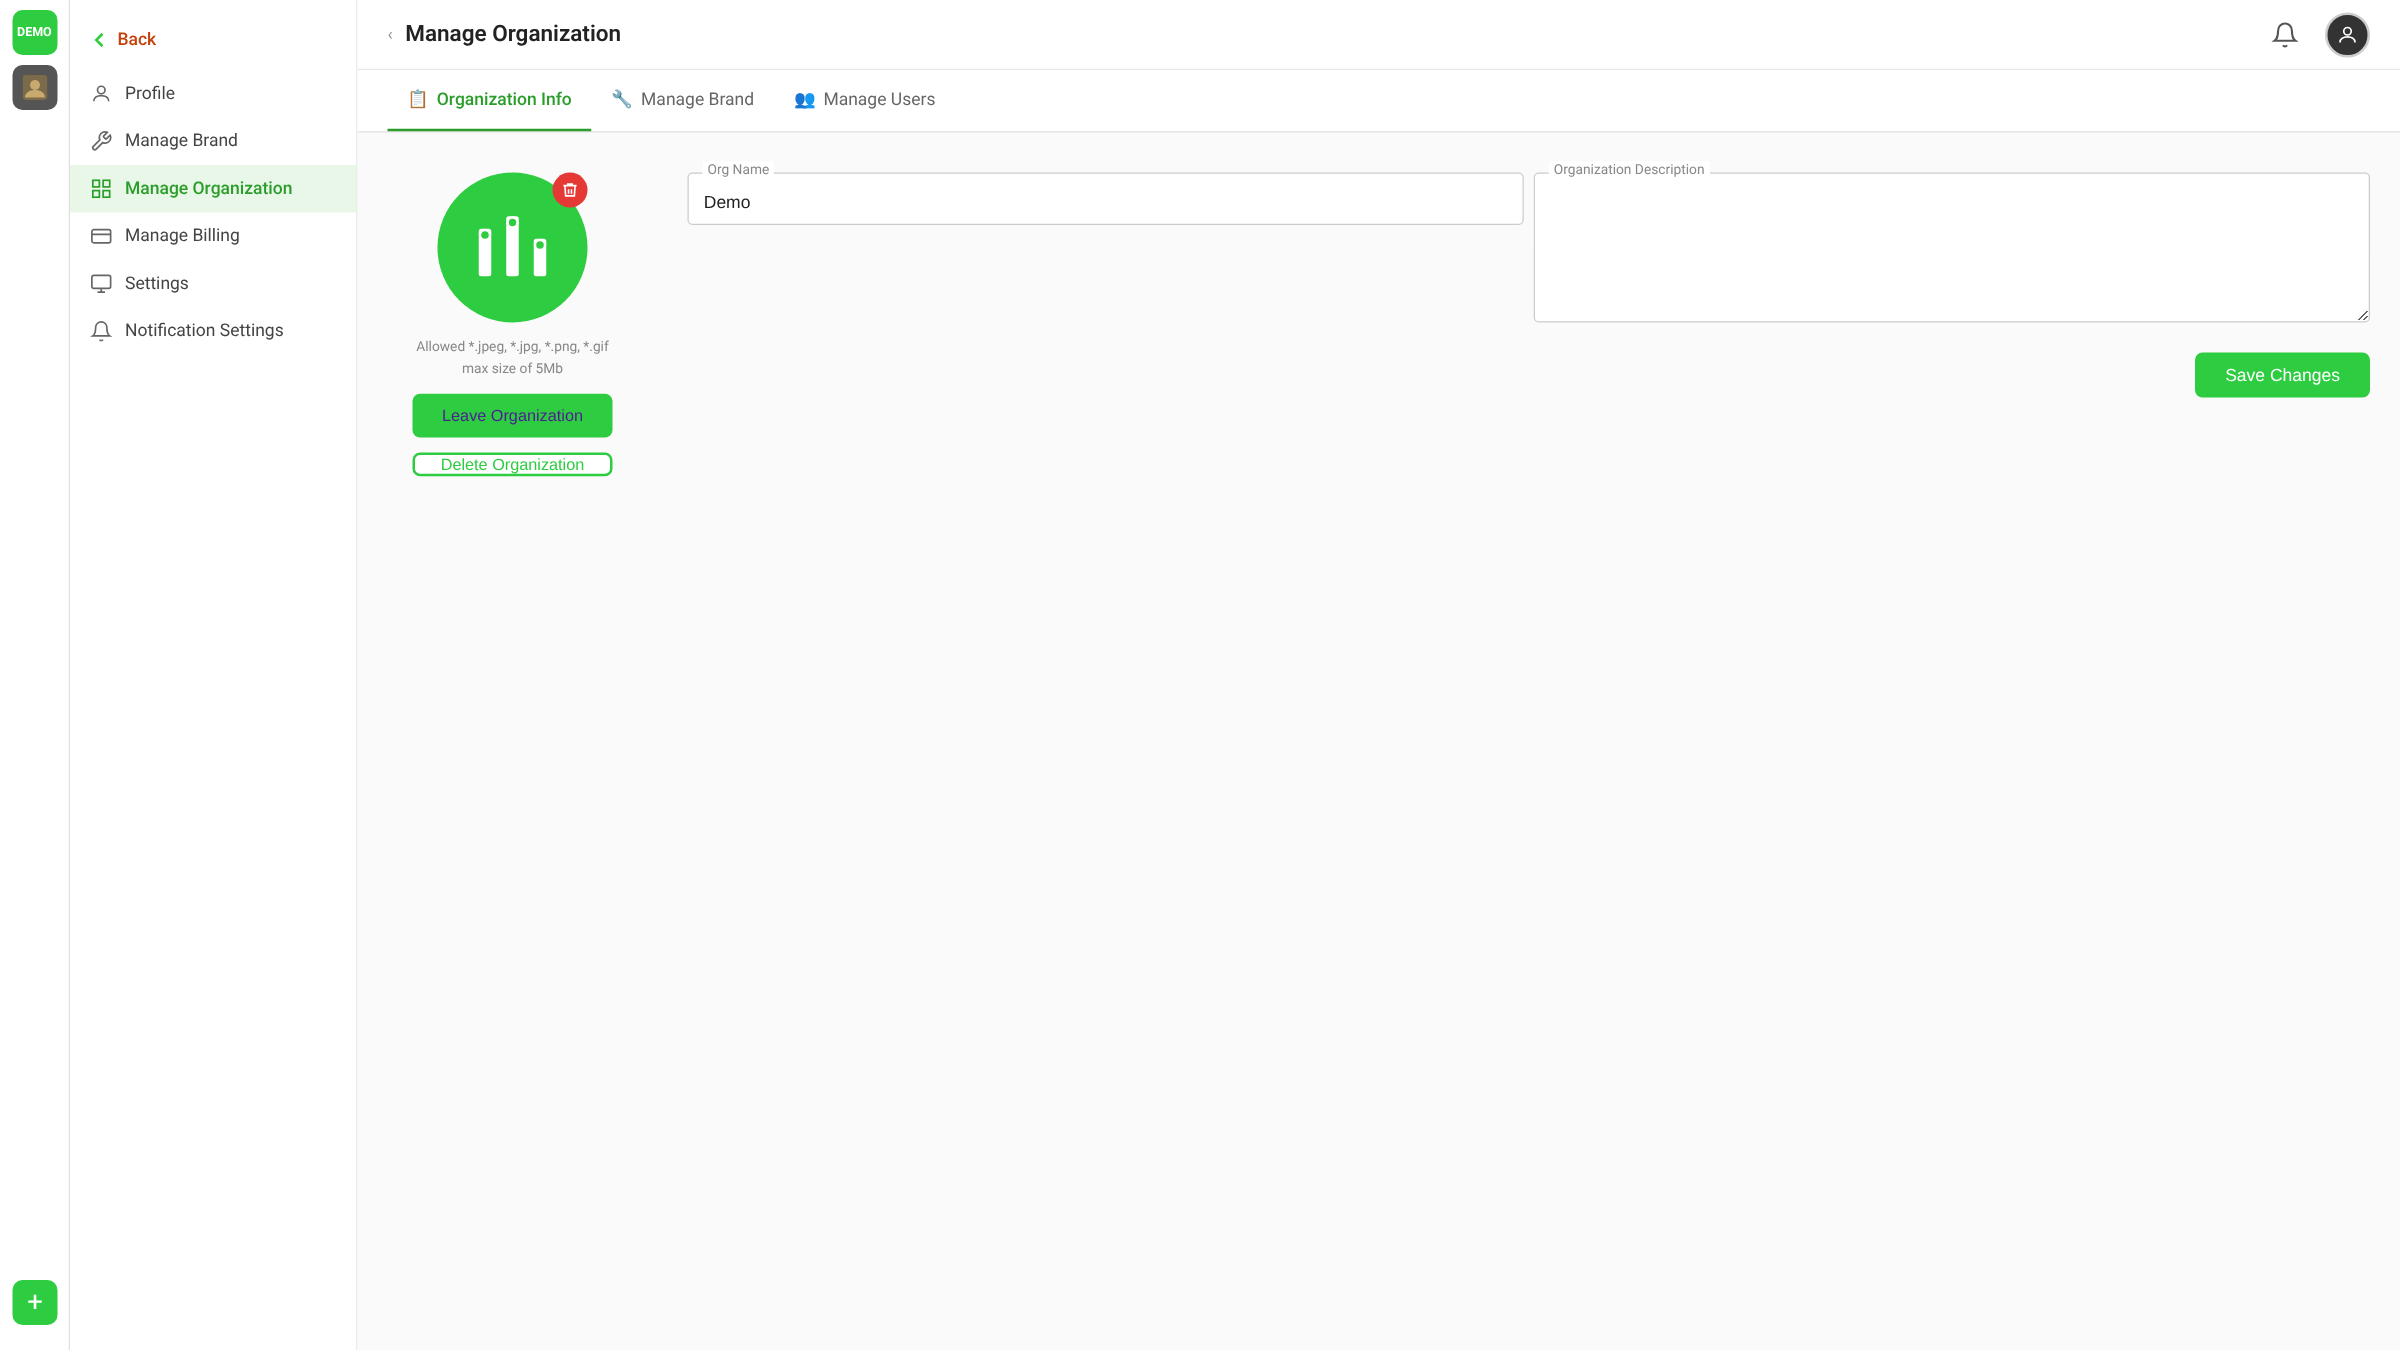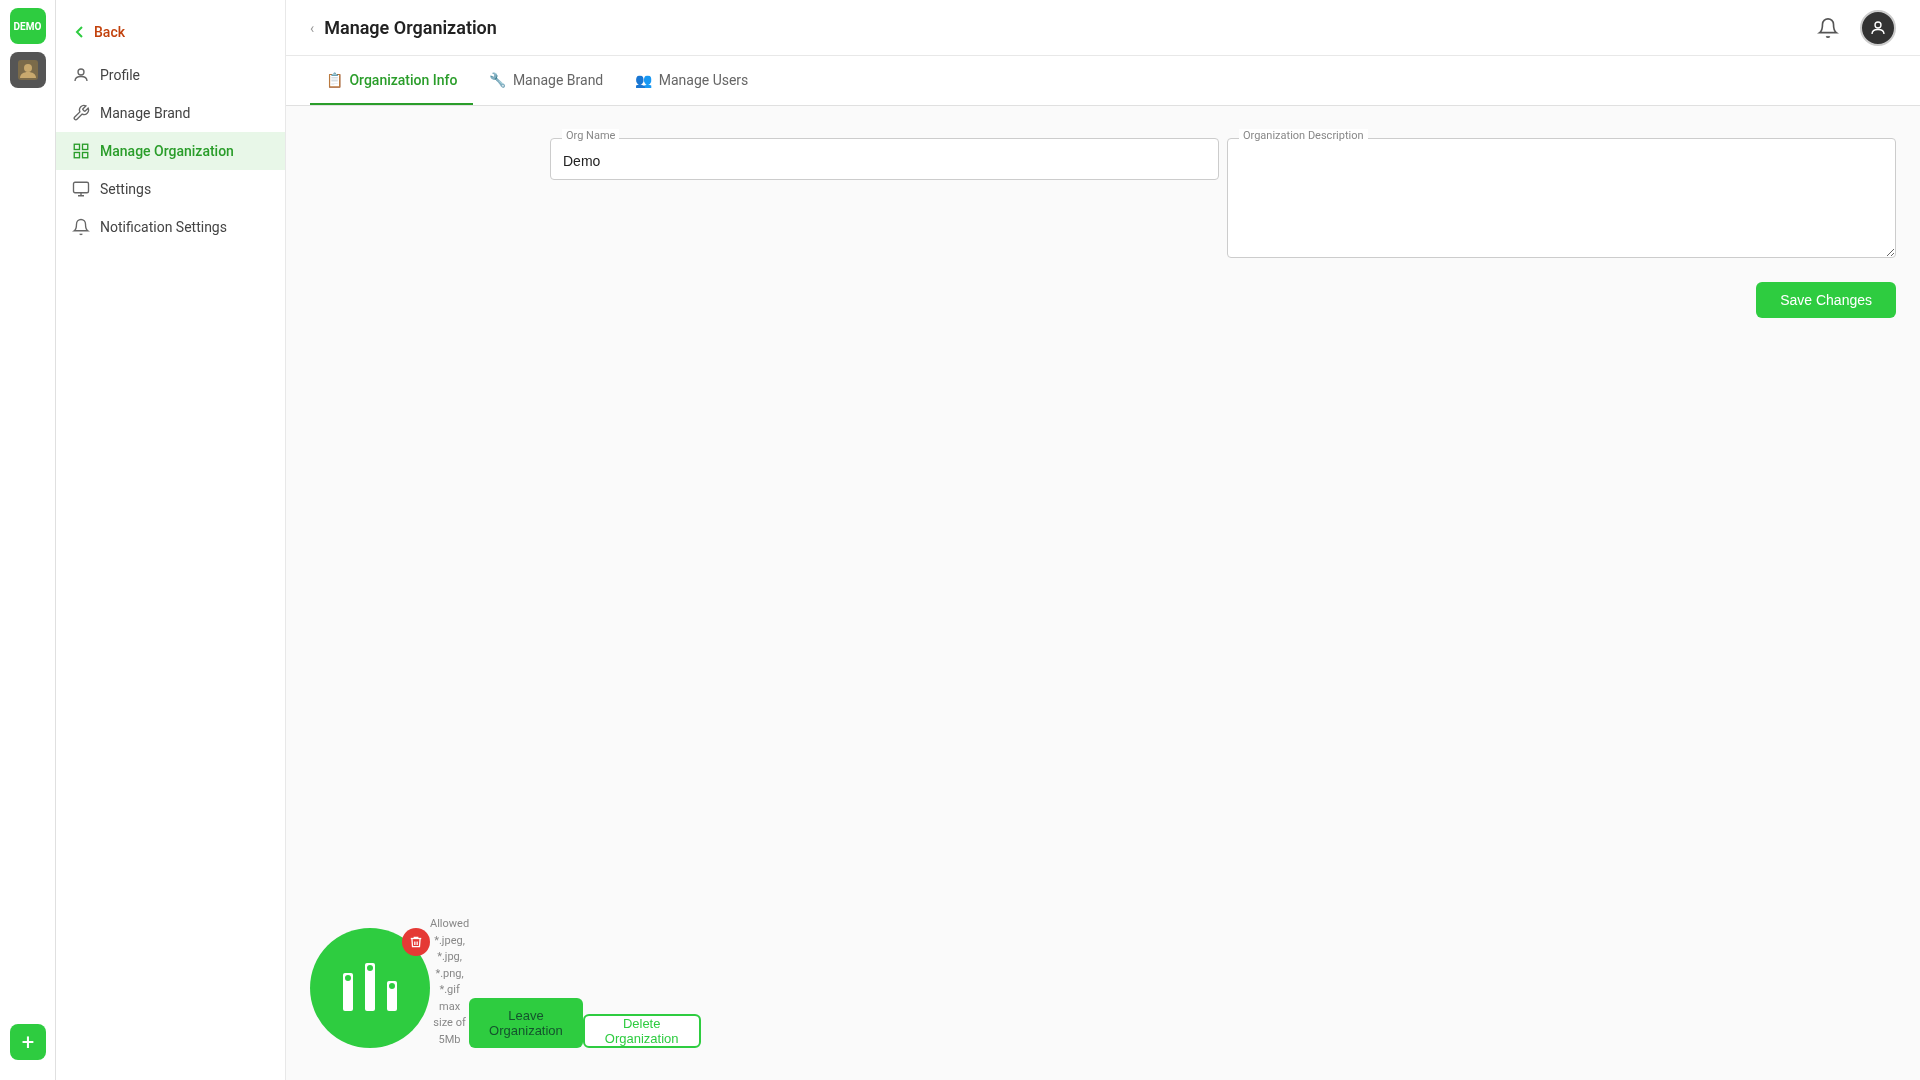--- a/index.html
+++ b/index.html
@@ -216,21 +216,23 @@
       flex: 1;
       display: flex;
       padding: 32px 24px;
       gap: 40px;
       overflow: auto;
     }
 
     
     .org-left {
       display: flex;
-      align-items: flex-end;
+      flex-direction: column;
+      align-items: center;
+      gap: 12px;
       flex-shrink: 0;
       width: 200px;
     }
     .org-logo-wrapper {
       position: relative;
     }
     .org-logo {
       width: 120px;
       height: 120px;
       border-radius: 50%;
@@ -260,21 +262,21 @@
       font-size: 13px;
     }
     .org-file-hint {
       font-size: 11px;
       color: #888;
       text-align: center;
       line-height: 1.5;
     }
     .org-leave-btn {
       background: #2ecc40;
-      color: #14532d;
+      color: #4c1d95;
       border: none;
       border-radius: 6px;
       padding: 10px 20px;
       font-size: 13px;
       font-weight: 500;
       cursor: pointer;
       width: 160px;
     }
     .org-delete-btn {
       background: white;
@@ -409,20 +411,29 @@
         <svg width="18" height="18" viewBox="0 0 24 24" fill="none" stroke="currentColor" stroke-width="1.8">
           <rect x="3" y="3" width="7" height="7"></rect>
             <rect x="14" y="3" width="7" height="7"></rect>
           <rect x="3" y="14" width="7" height="7"></rect>
             <rect x="14" y="14" width="7" height="7"></rect>
         </svg>
       </span>
       <span>Manage Organization</span>
     </div>
 
+    <div class="sidebar-item">
+      <span class="icon">
+        <svg width="18" height="18" viewBox="0 0 24 24" fill="none" stroke="currentColor" stroke-width="1.8">
+          <rect x="2" y="5" width="20" height="14" rx="2"></rect>
+          <path d="M2 10h20"></path>
+        </svg>
+      </span>
+      <span>Manage Billing</span>
+    </div>
 
     <div class="sidebar-item">
       <span class="icon">
         <svg width="18" height="18" viewBox="0 0 24 24" fill="none" stroke="currentColor" stroke-width="1.8">
           <rect x="2" y="3" width="20" height="14" rx="2"></rect>
           <path d="M8 21h8M12 17v4"></path>
         </svg>
       </span>
       <span>Settings</span>
     </div>

